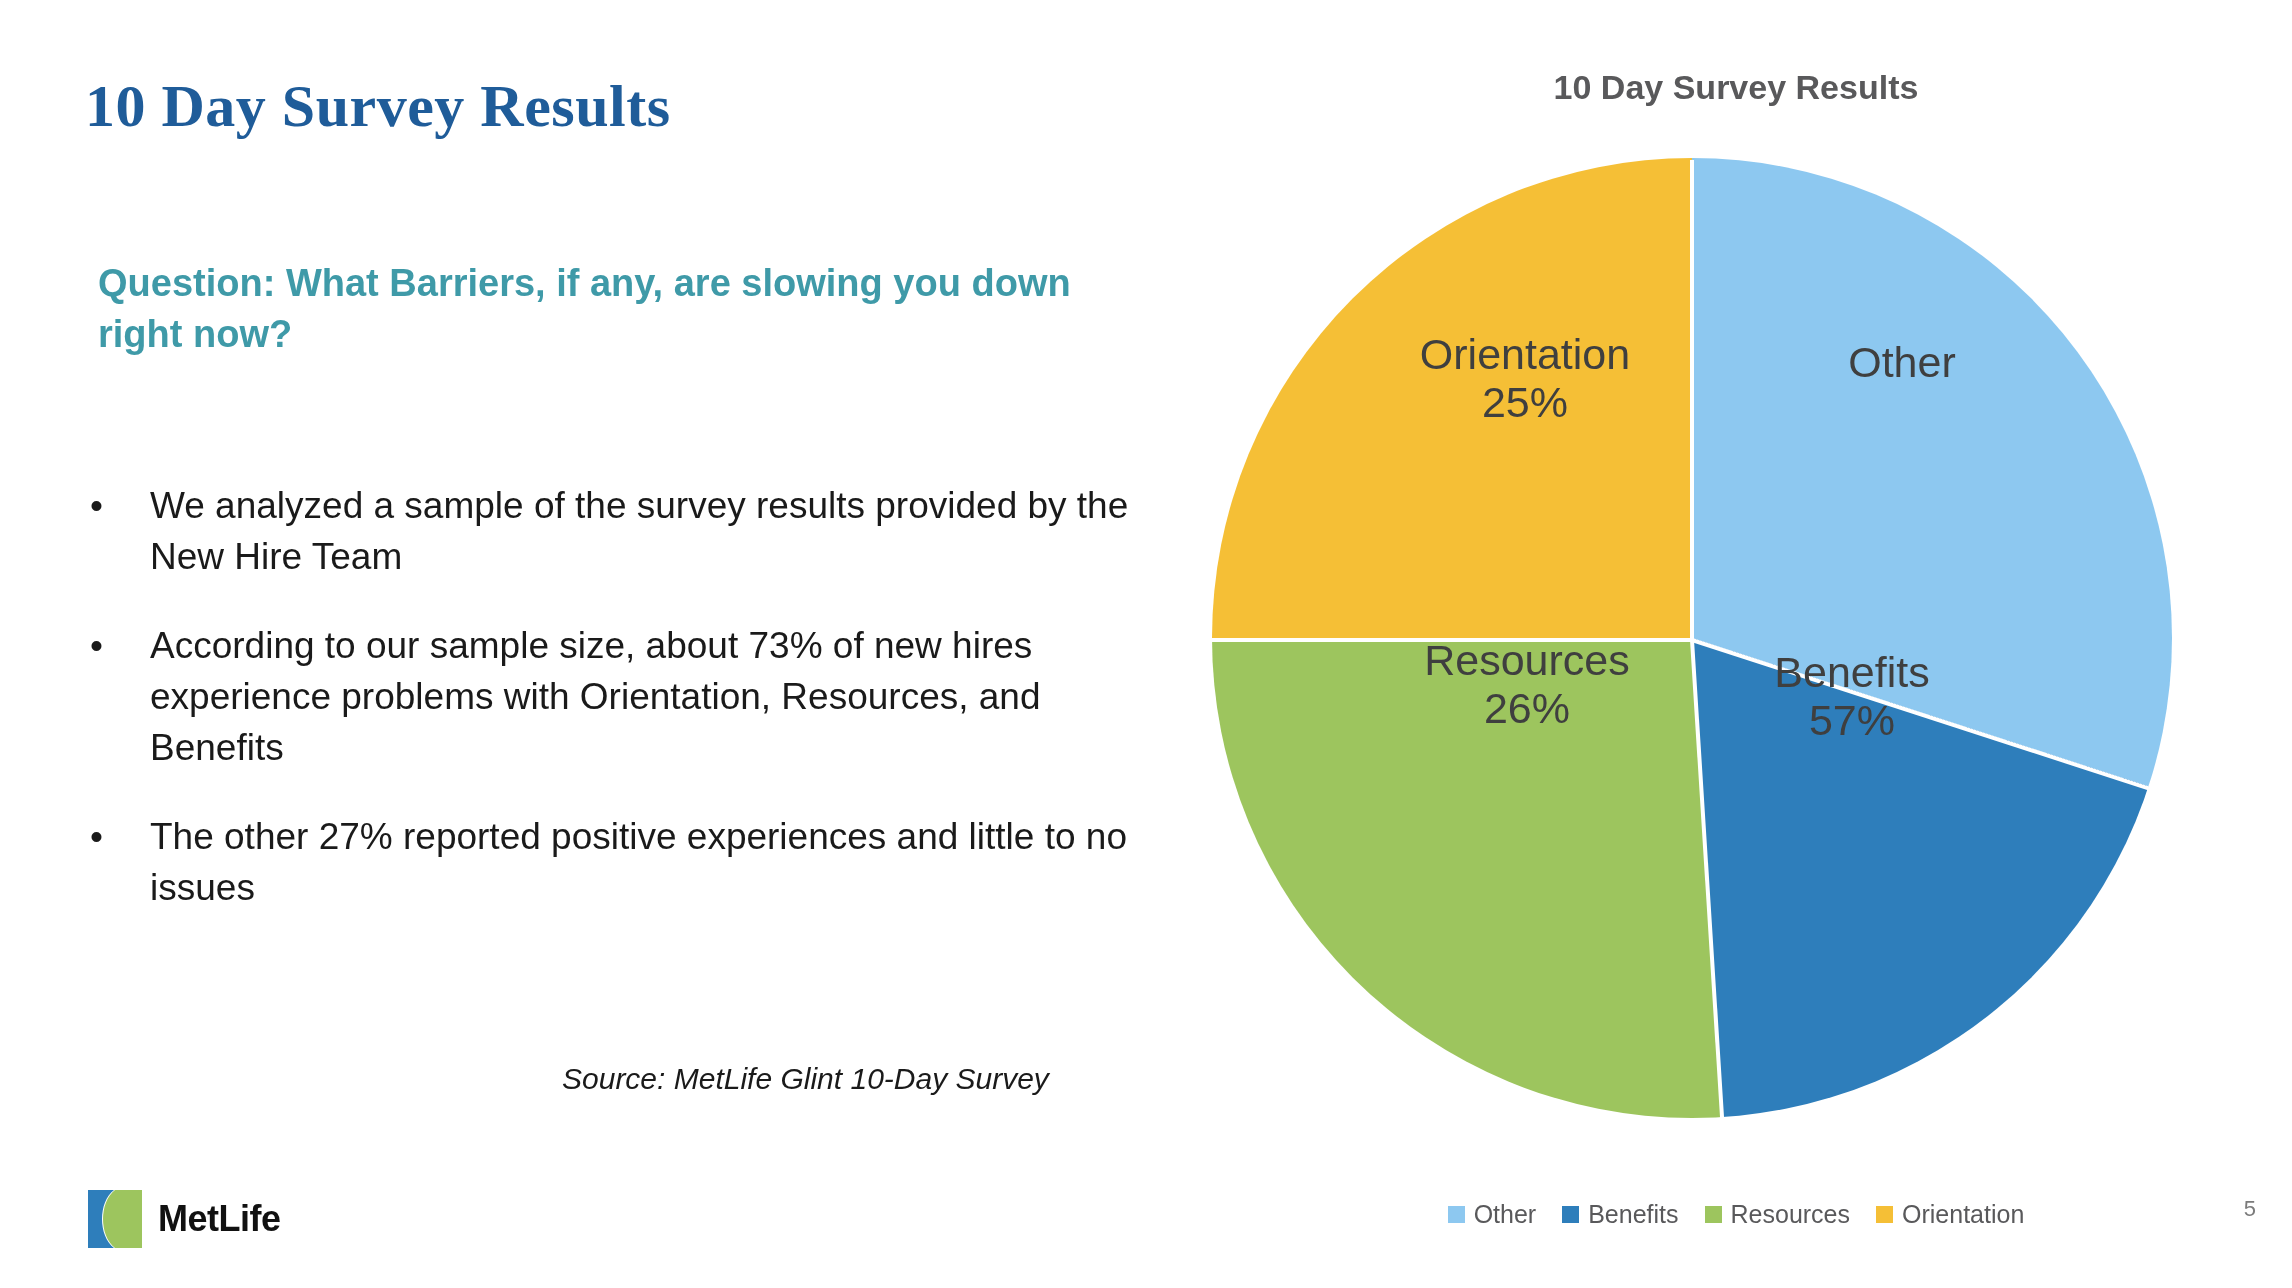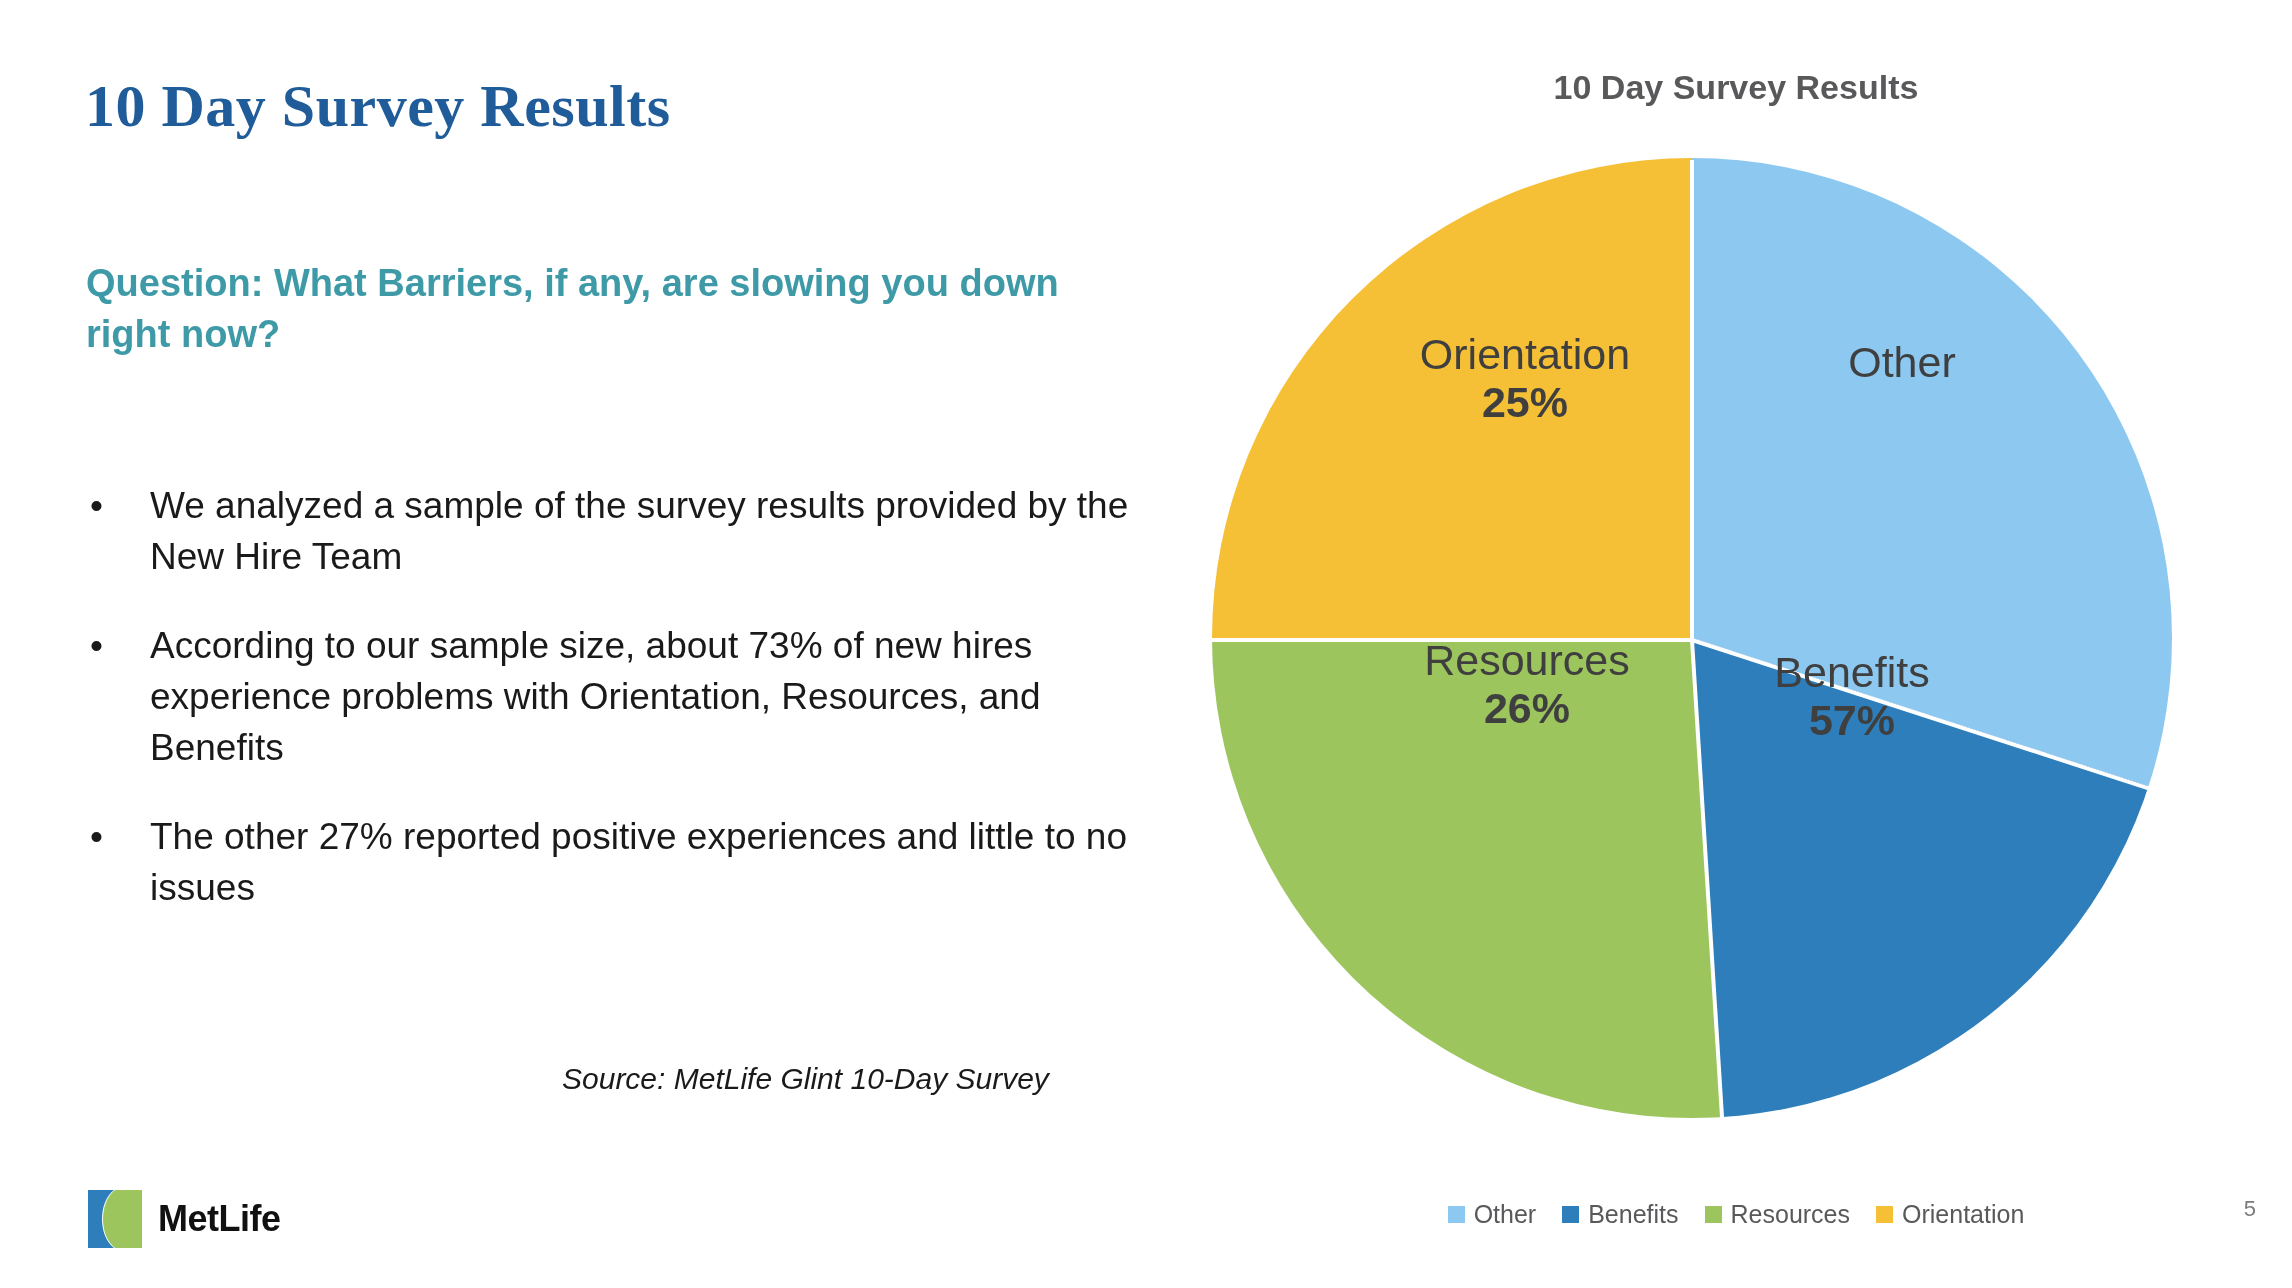--- a/index.html
+++ b/index.html
@@ -31,21 +31,21 @@
     font-family: "Liberation Serif", serif;
     font-size: 60px;
     font-weight: bold;
     color: #1f5c99;
     letter-spacing: 0.5px;
     white-space: nowrap;
   }
 
   .question {
     position: absolute;
-    left: 86px;
+    left: 98px;
     top: 258px;
     width: 1010px;
     font-size: 38px;
     font-weight: bold;
     color: #3f9aa8;
     line-height: 1.35;
   }
 
   .bullets {
     position: absolute;
@@ -147,21 +147,21 @@
   }
 
   .pie-label {
     position: absolute;
     text-align: center;
     color: #3f3f3f;
     line-height: 1.12;
     font-size: 43px;
     white-space: nowrap;
   }
-  .pie-label .pct { display: block; font-weight: bold; }
+  .pie-label .pct { display: block; }
 
   .legend {
     position: absolute;
     left: 0;
     top: 1200px;
     width: 100%;
     display: flex;
     justify-content: center;
     align-items: center;
     gap: 26px;

